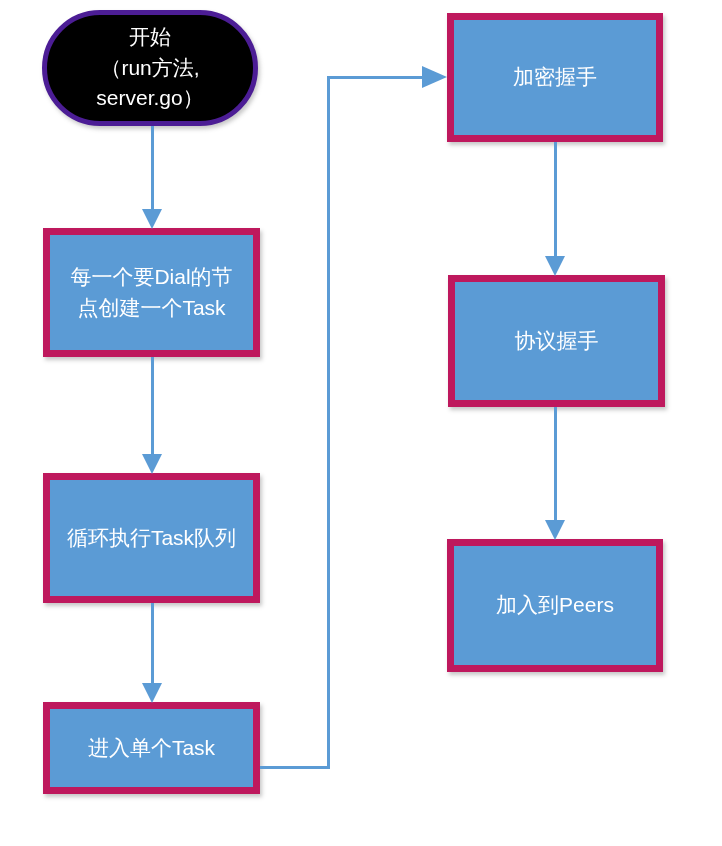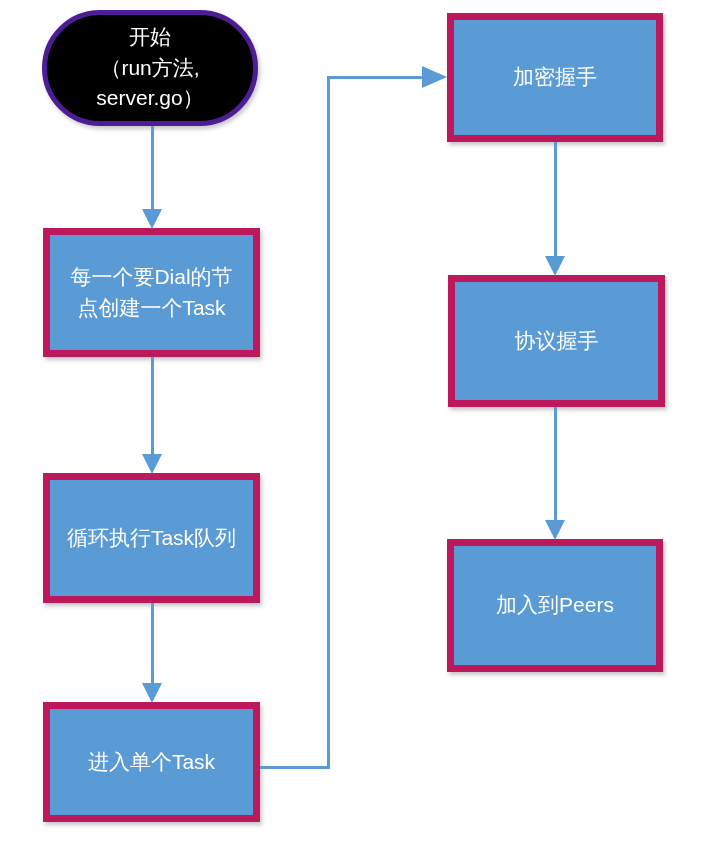--- a/index.html
+++ b/index.html
@@ -72,21 +72,21 @@
 <div id="canvas">
 
   <div class="node terminator" style="left:42px; top:10px; width:216px; height:116px;">开始
 （run方法,
 server.go）</div>
 
   <div class="node rect" style="left:43px; top:473px; width:217px; height:130px;">循环执行Task队列</div>
 
   <div class="node rect" style="left:43px; top:228px; width:217px; height:129px;">每一个要Dial的节点创建一个Task</div>
 
-  <div class="node rect" style="left:43px; top:702px; width:217px; height:120px;">进入单个Task</div>
+  <div class="node rect" style="left:43px; top:702px; width:217px; height:92px;">进入单个Task</div>
 
   <div class="node rect" style="left:447px; top:13px; width:216px; height:129px;">加密握手</div>
 
   <div class="node rect" style="left:448px; top:275px; width:217px; height:132px;">协议握手</div>
 
   <div class="node rect" style="left:447px; top:539px; width:216px; height:133px;">加入到Peers</div>
 
   <div class="vline" style="left:151px; top:126px; height:84px;"></div>
   <div class="head-down" style="left:142px; top:209px;"></div>
 

